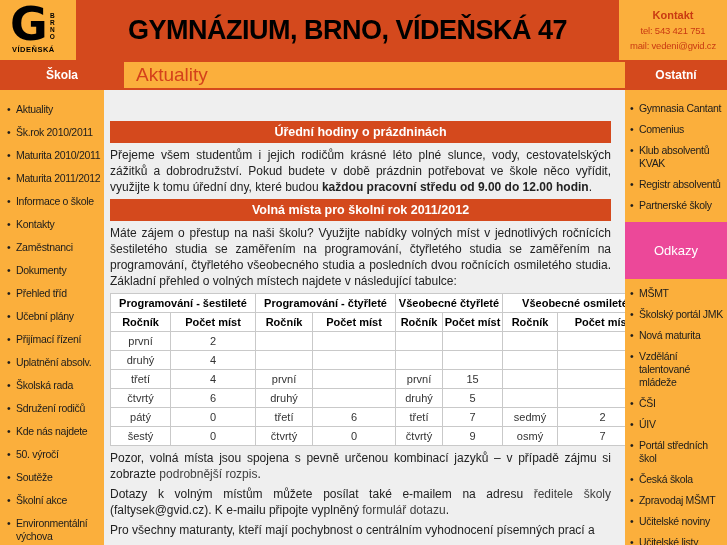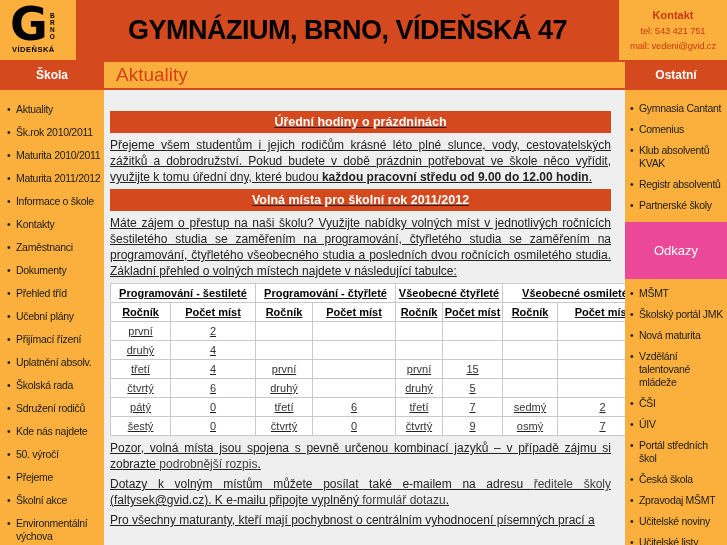--- a/index.html
+++ b/index.html
@@ -18,43 +18,43 @@
   .logo-brno { writing-mode:vertical-rl; text-orientation:upright; font-size:6.5px; font-weight:bold;
                color:#000; height:36px; line-height:9px; letter-spacing:0; margin-top:4px; }
   .logo-videnska { font-size:7.5px; font-weight:bold; color:#000; letter-spacing:.5px; margin-top:1px; }
   .title-cell { flex:1; background:#D4491D; display:flex; align-items:center; justify-content:center; }
   .site-title { color:#000; font-weight:bold; font-size:27px; letter-spacing:-.5px; white-space:nowrap; }
   .contact-cell { width:108px; background:#FBAF3C; color:#C93A12; text-align:center; padding-top:9px; }
   .contact-label { font-weight:bold; font-size:11px; margin-bottom:4px; }
   .contact-line { font-size:9.5px; margin-top:4px; letter-spacing:-.2px; }
   
   .navrow { display:flex; height:30px; border-top:2px solid #D4491D; border-bottom:2px solid #D4491D; }
-  .tab-left { width:104px; background:#D4491D; color:#fff; font-weight:bold; font-size:12px;
+  .tab-left { width:124px; background:#D4491D; color:#fff; font-weight:bold; font-size:12px;
               display:flex; align-items:center; justify-content:center; }
   .strip { flex:1; background:#FBAF3C; display:flex; align-items:center; padding-left:12px;
            color:#D4411B; font-size:19px; }
   .tab-right { width:102px; background:#D4491D; color:#fff; font-weight:bold; font-size:12px;
                display:flex; align-items:center; justify-content:center; }
   
   .bodyrow { display:flex; height:455px; }
   .sidebar { width:104px; background:#FBAF3C; padding:8px 0 0 4px; flex-shrink:0; }
   .sidebar ul { list-style:none; margin:0; padding:0; }
   .sidebar li { position:relative; padding:5px 2px 5px 12px; font-size:10.5px; line-height:13px;
                 color:#1c1c1c; letter-spacing:-.3px; cursor:pointer; }
   .sidebar li::before { content:"•"; position:absolute; left:3px; top:5px; color:#1c1c1c; }
   .sidebar-right { width:102px; background:#FBAF3C; padding:8px 0 0 3px; flex-shrink:0; }
   .sidebar-right ul { list-style:none; margin:0; padding:0; }
   .sidebar-right li { position:relative; padding:4px 0 4px 11px; font-size:10.5px; line-height:13px;
                 color:#1c1c1c; letter-spacing:-.3px; cursor:pointer; }
   .sidebar-right li::before { content:"•"; position:absolute; left:2px; top:4px; color:#1c1c1c; }
   .odkazy-header { background:#ec4899; color:#fff; font-weight:normal; font-size:13px; text-align:center;
                    padding:21px 0; margin:6px 0 4px -3px; }
   
-  .content { flex:1; background:#EFEFEF; padding:2px 14px 0 6px; overflow:hidden;
-             font-size:12px; color:#222;text-decoration:underline; }
+  .content { flex:1; background:#EFEFEF; padding:12px 14px 0 6px; overflow:hidden;
+             font-size:12px; color:#222; }
   .banner { background:#D4491D; color:#fff; font-weight:bold; font-size:12.5px; text-align:center;
             padding:4px 0; }
   .banner.first { margin-top:19px; }
   .content p { text-align:justify; line-height:16px; margin:4px 0; }
   .content a { color:#404040; text-decoration:none; cursor:pointer; }
   .table-wrap { margin:2px -14px 2px 0; overflow:hidden; }
   table.vac { border-collapse:collapse; table-layout:fixed; width:537px; background:#fff;
               font-size:11px; color:#333; }
   table.vac th, table.vac td { border:1px solid #C9C9C9; text-align:center; padding:3px 0; }
   table.vac th { font-weight:bold; color:#000; }
@@ -156,21 +156,21 @@
 
           <li>
             <span>Kde nás najdete</span>
           </li>
 
           <li>
             <span>50. výročí</span>
           </li>
 
           <li>
-            <span>Přejeme</span>
+            <span>Soutěže</span>
           </li>
 
           <li>
             <span>Školní akce</span>
           </li>
 
           <li>
             <span>Environmentální výchova</span>
           </li>
         </ul>

